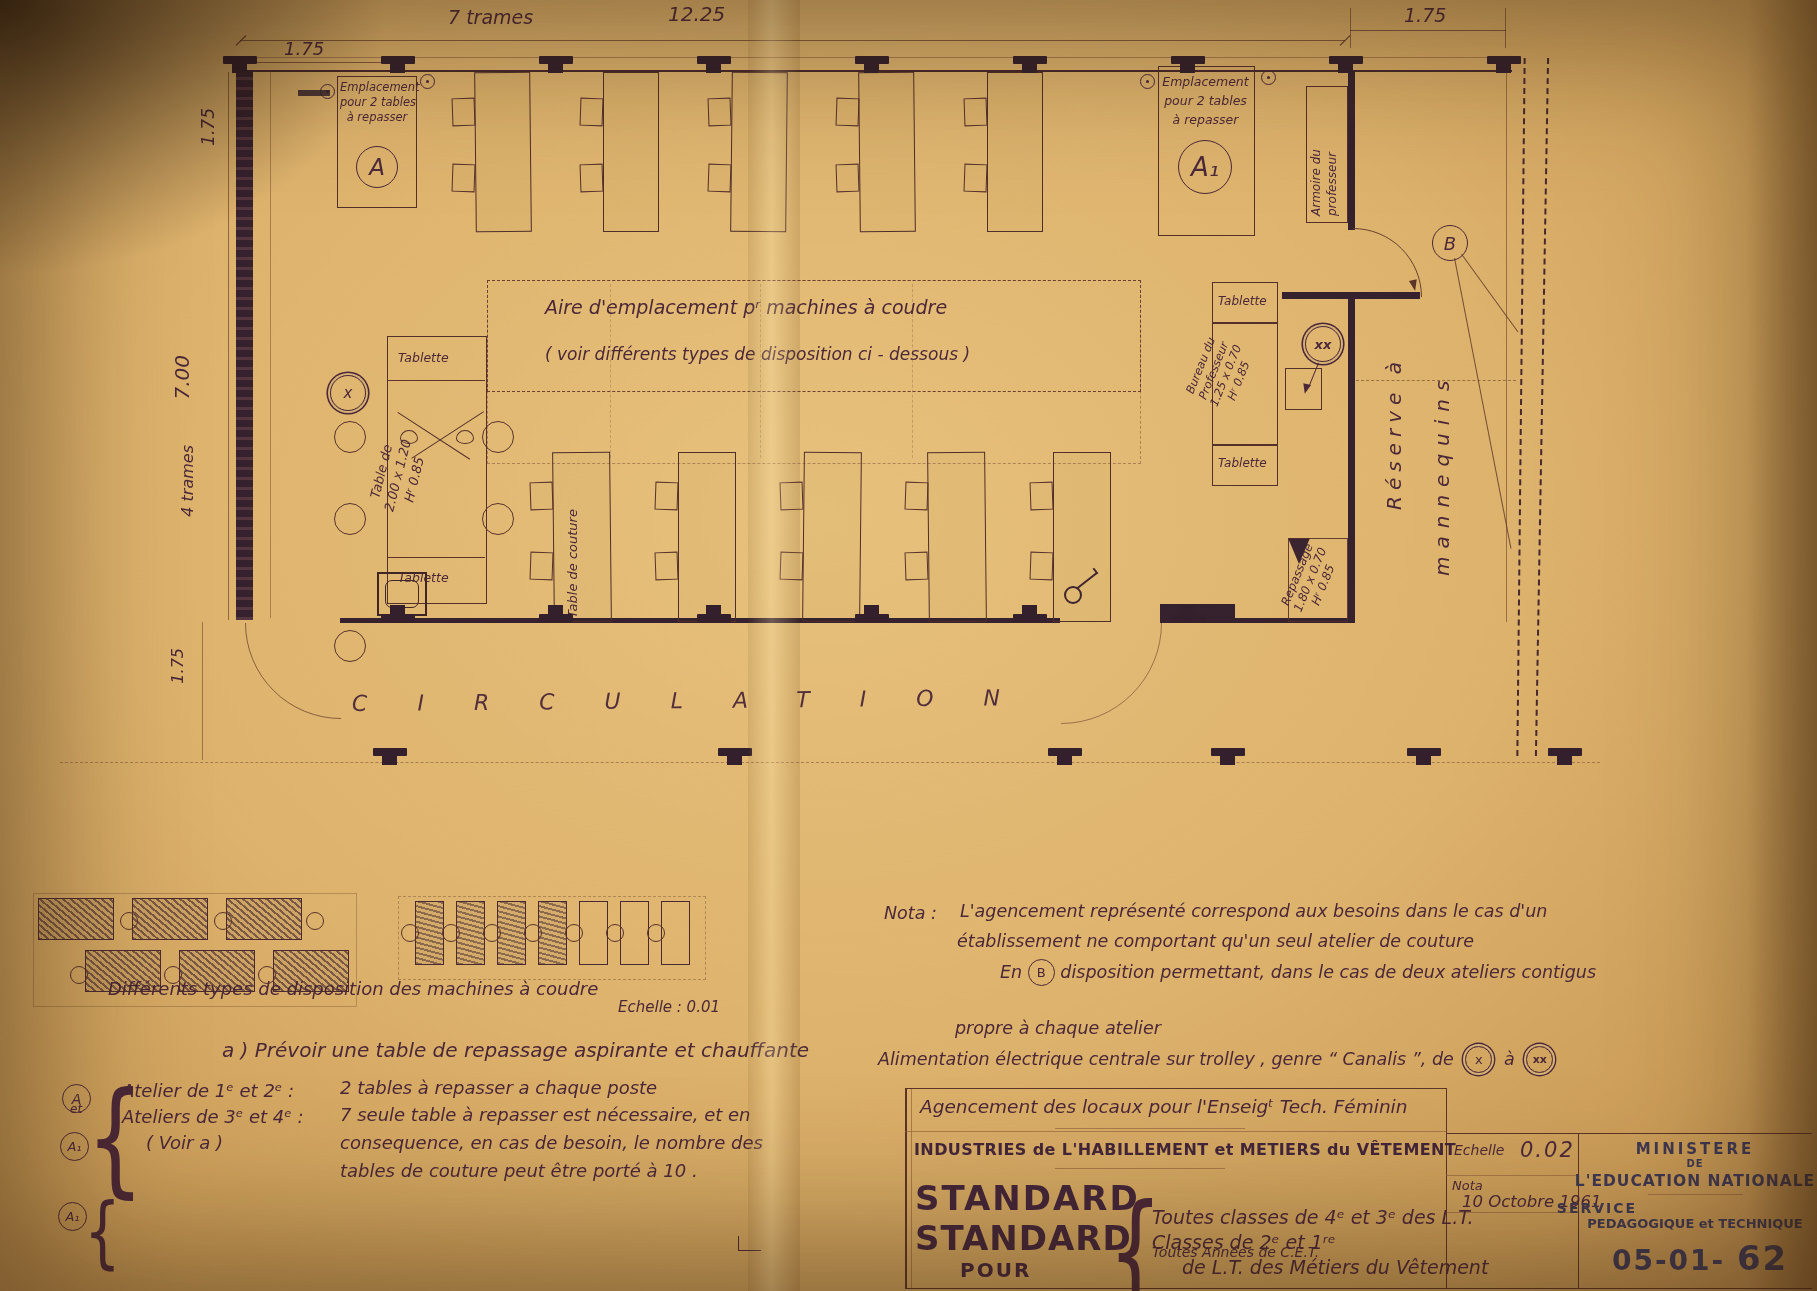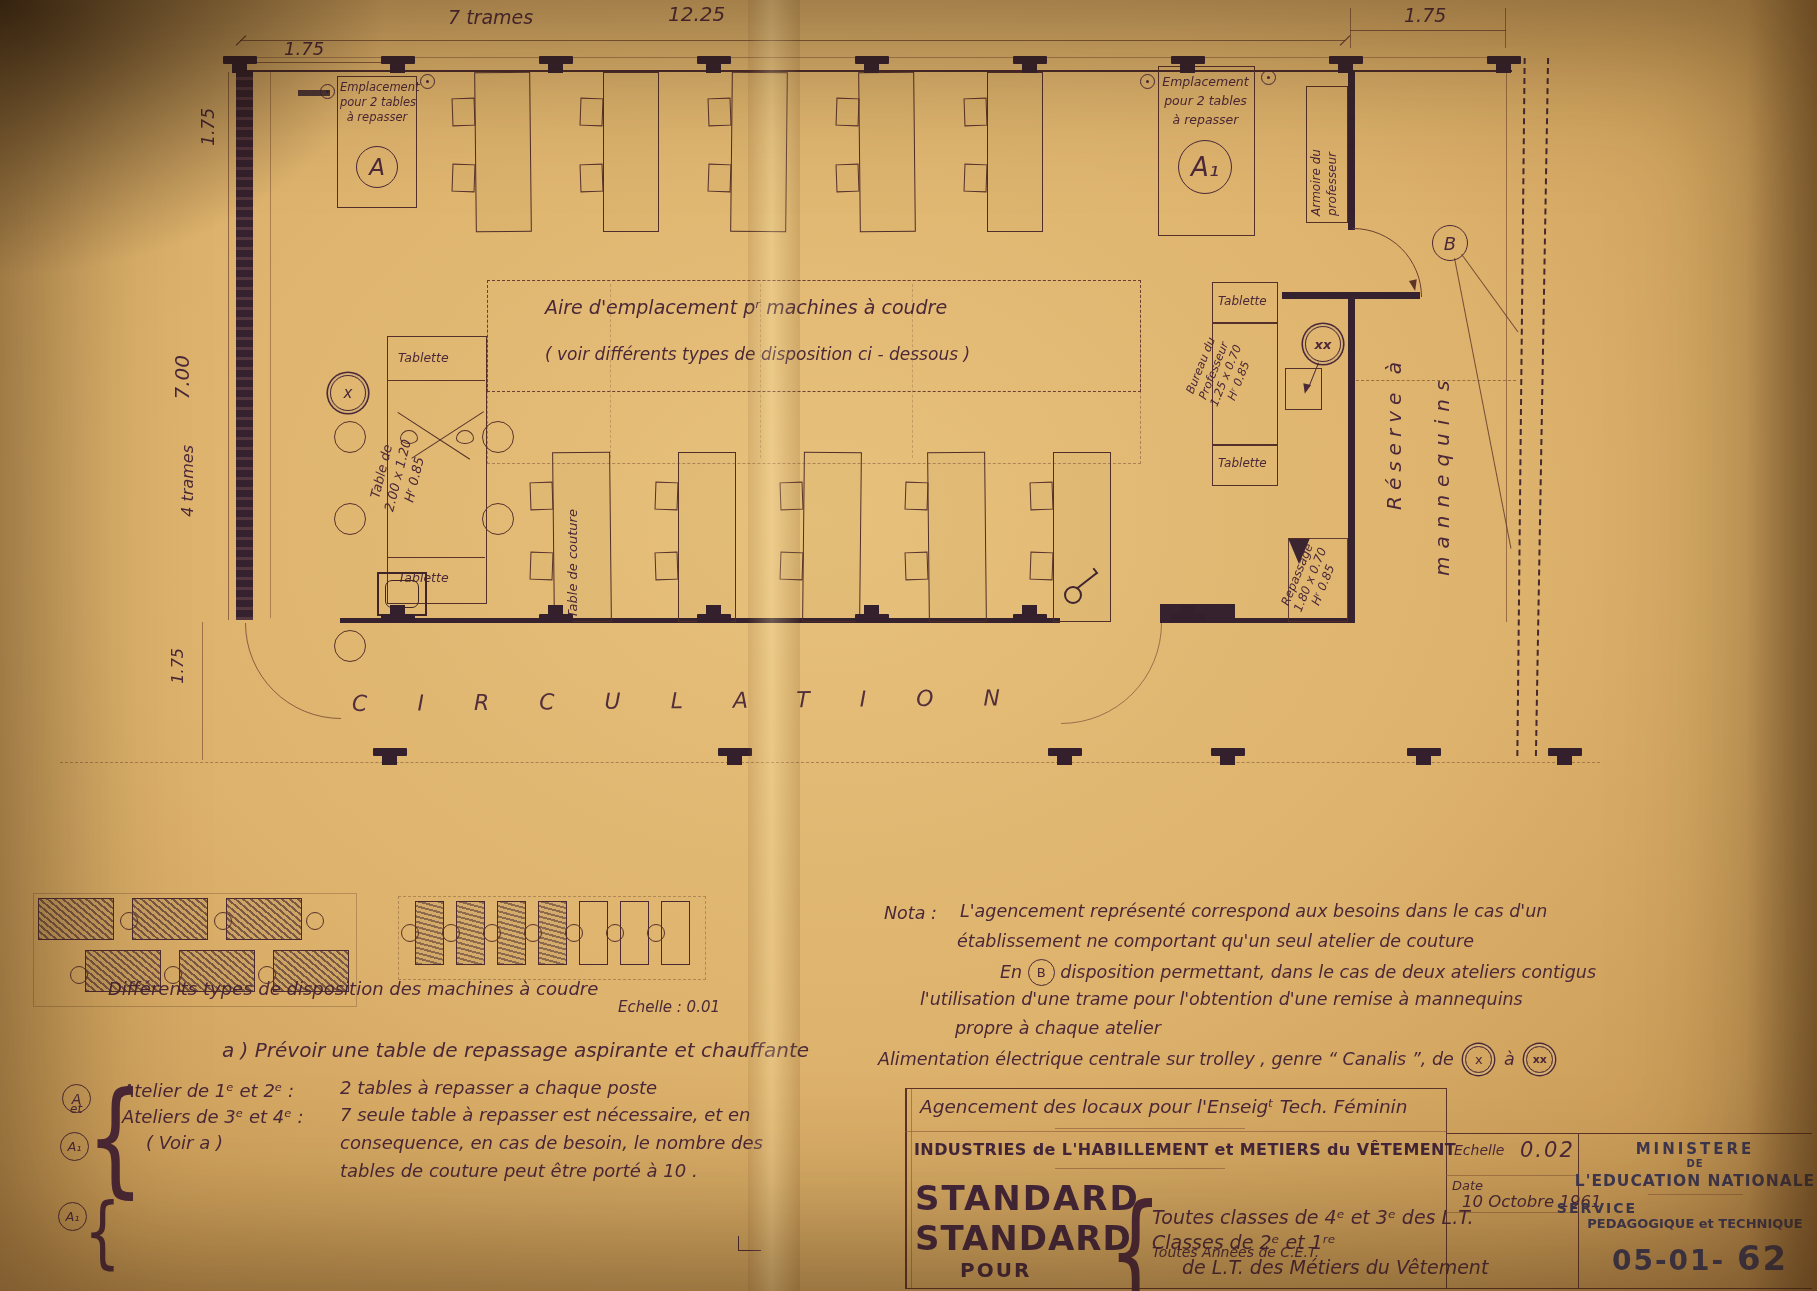--- a/index.html
+++ b/index.html
@@ -197,21 +197,20 @@
   <span class="abs hw" style="left:618px;top:998px;font-size:15px">Echelle : 0.01</span>
 
   <span class="abs hw" style="left:884px;top:903px;font-size:17.5px">Nota :</span>
   <span class="abs hw" style="left:960px;top:901px;font-size:17.5px">L'agencement représenté correspond aux besoins dans le cas d'un</span>
   <span class="abs hw" style="left:957px;top:931px;font-size:17.5px">établissement ne comportant qu'un seul atelier de couture</span>
   <span class="abs hw" style="left:1000px;top:959px;font-size:17.5px">
     <span>En</span>
     <span class="ic">B</span>
     <span>disposition permettant, dans le cas de deux ateliers contigus</span>
   </span>
-  <span class="abs hw" style="left:920px;top:989px;font-size:17.5px">l'utilisation d'une trame pour l'obtention d'une remise à mannequins</span>
   <span class="abs hw" style="left:955px;top:1018px;font-size:17.5px">propre à chaque atelier</span>
 
   <span class="abs hw" style="left:878px;top:1046px;font-size:17.5px">
     <span>Alimentation électrique centrale sur trolley , genre “ Canalis ”, de</span>
     <span class="ic icd" style="margin:0 6px">x</span>
     <span>à</span>
     <span class="ic icd" style="margin:0 6px;font-size:11px;font-weight:bold">xx</span>
   </span>
 
   <span class="abs hw" style="left:222px;top:1038px;font-size:20px">a )  Prévoir une table de repassage aspirante et chauffante</span>
@@ -252,21 +251,21 @@
   <span class="abs plain" style="left:915px;top:1218px;font-size:34px;font-weight:bold;letter-spacing:1px">STANDARD</span>
   <span class="abs plain" style="left:960px;top:1258px;font-size:20px;font-weight:bold;letter-spacing:2px">POUR</span>
   <span class="brace" style="left:1108px;top:1176px;font-size:86px;transform:scaleY(1.5);transform-origin:top">{</span>
   <span class="abs hw" style="left:1152px;top:1244px;font-size:14px">Toutes Années de C.E.T.</span>
   <span class="abs hw" style="left:1152px;top:1206px;font-size:19px">Toutes classes de 4ᵉ et 3ᵉ des L.T.</span>
   <span class="abs hw" style="left:1152px;top:1231px;font-size:19px">Classes de 2ᵉ et 1ʳᵉ</span>
   <span class="abs hw" style="left:1182px;top:1256px;font-size:19px">de L.T. des Métiers du Vêtement</span>
 
   <span class="abs hw" style="left:1454px;top:1142px;font-size:14px">Echelle</span>
   <span class="abs hw" style="left:1520px;top:1138px;font-size:21px;letter-spacing:2px">0.02</span>
-  <span class="abs hw" style="left:1452px;top:1178px;font-size:13px">Date</span>
+  <span class="abs hw" style="left:1452px;top:1178px;font-size:13px">Nota</span>
   <span class="abs hw" style="left:1462px;top:1192px;font-size:16.5px">10 Octobre 1961</span>
 
   <span class="abs plain blue" style="left:1695px;top:1140px;font-size:15px;font-weight:bold;letter-spacing:3px;transform:translateX(-50%)">MINISTERE</span>
   <span class="abs plain blue" style="left:1695px;top:1158px;font-size:10px;font-weight:bold;letter-spacing:1px;transform:translateX(-50%)">DE</span>
   <span class="abs plain blue" style="left:1695px;top:1172px;font-size:15.5px;font-weight:bold;letter-spacing:1px;transform:translateX(-50%)">L'EDUCATION NATIONALE</span>
   <div class="fline" style="left:1648px;top:1194px;width:95px;height:1.3px"></div>
   <span class="abs plain blue" style="left:1597px;top:1200px;font-size:14px;font-weight:bold;letter-spacing:2px;transform:translateX(-50%)">SERVICE</span>
   <span class="abs plain blue" style="left:1695px;top:1216px;font-size:13px;font-weight:bold;transform:translateX(-50%)">PEDAGOGIQUE et TECHNIQUE</span>
   <span class="abs plain blue" style="left:1612px;top:1238px;font-size:28px;font-weight:bold;letter-spacing:2px">
     <span>05-01-</span>

